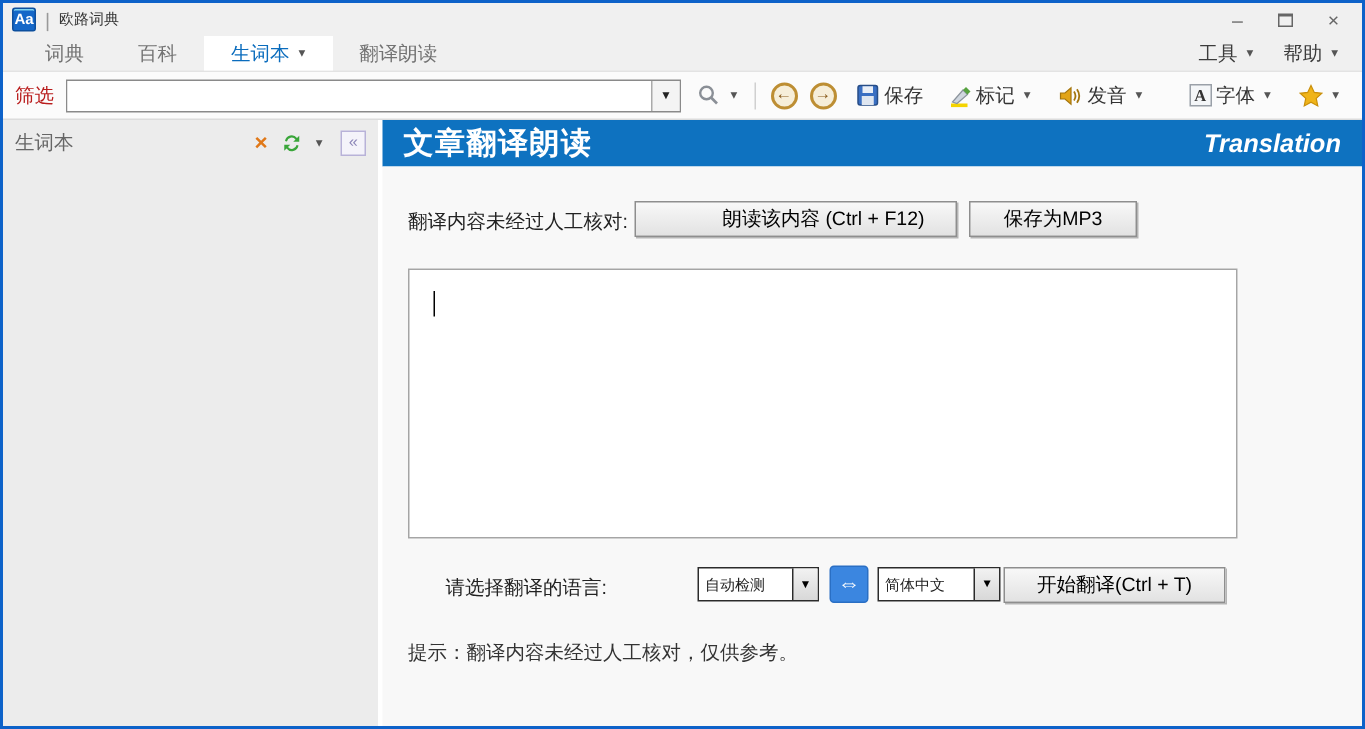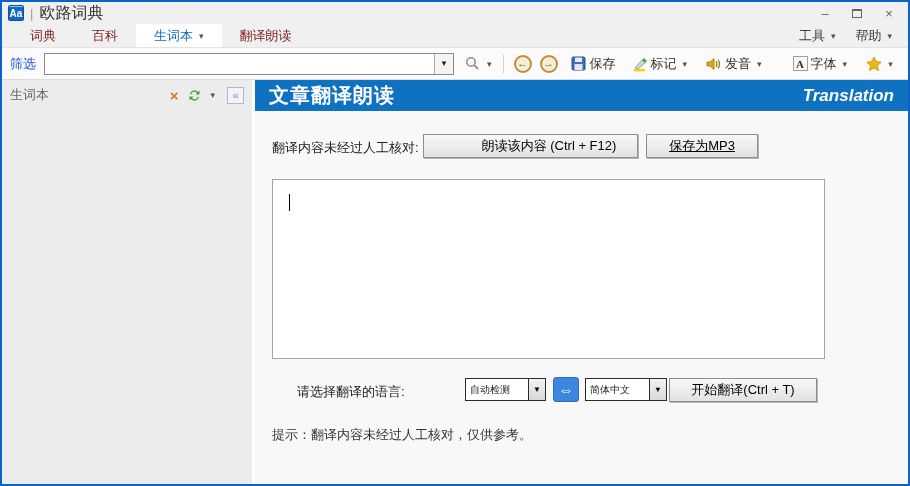--- a/index.html
+++ b/index.html
@@ -8,40 +8,40 @@
 
   .window { width:910px; height:486px; border:2px solid #0d62c9; background:#f0f0f0;
             display:flex; flex-direction:column; overflow:hidden; }
 
   
   .titlebar { height:22px; background:#f0f0f0; display:flex; align-items:center; padding:0 6px; flex:0 0 auto; }
   .app-icon { width:16px; height:16px; background:#1467c8; border:1px solid #0c4f9e; border-radius:2px;
               color:#fff; font-size:10px; font-weight:bold; display:flex; align-items:center; justify-content:center;
               margin-right:6px; box-shadow:0 1px 0 #7fd4f0 inset; }
   .title-sep { color:#999; margin-right:6px; }
-  .title-text { color:#333; font-size:16px;text-align:center; }
+  .title-text { color:#333; font-size:10px;text-align:center; }
   .win-controls { margin-left:auto; display:flex; align-items:center; gap:18px; padding-right:6px; }
   .win-btn { color:#666; font-size:13px; line-height:1; cursor:default; width:14px; text-align:center; }
   .max-box { width:10px; height:9px; border:1px solid #666; border-top-width:2px; display:inline-block; }
 
   
   .tabbar { height:24px; display:flex; align-items:stretch; background:#f0f0f0;
             border-bottom:1px solid #e3e3e3; flex:0 0 auto; padding-left:10px; }
-  .tab { padding:0 18px; display:flex; align-items:center; gap:6px; color:#7f1d1d; font-size:13px; cursor:default; }
+  .tab { padding:0 18px; display:flex; align-items:center; gap:6px; color:#737373; font-size:13px; cursor:default; }
   .tab.active { background:#ffffff; color:#0a6cbd; }
   .tab .caret { font-size:9px; color:#555; }
   .tab.active .caret { color:#555; }
   .menu-right { margin-left:auto; display:flex; align-items:center; gap:8px; padding-right:10px; }
   .menu-item { display:flex; align-items:center; gap:6px; color:#3c3c3c; padding:0 6px; }
   .menu-item .caret { font-size:9px; color:#555; }
 
   
   .toolbar { height:32px; background:#fbfbfb; border-bottom:1px solid #dcdcdc; display:flex;
              align-items:center; padding:0 8px; flex:0 0 auto; }
-  .filter-label { color:#1d4ed8; margin-right:8px; }
+  .filter-label { color:#b91c1c; margin-right:8px; }
   .combo { display:flex; height:22px; border:1px solid #8a8a8a; background:#fff; width:410px; }
   .combo input { flex:1; border:none; outline:none; font-size:13px; padding:0 4px; font-family:inherit; }
   .combo .combo-btn { width:19px; border-left:1px solid #aaa; background:#f4f4f4; display:flex;
                       align-items:center; justify-content:center; font-size:8px; color:#222; }
   .tool-group { display:flex; align-items:center; gap:4px; margin-left:10px; }
   .tool-caret { font-size:9px; color:#555; padding:0 3px; }
   .tb-sep { width:1px; height:18px; background:#d0d0d0; margin:0 8px; }
   .nav-circle { width:18px; height:18px; border-radius:50%; border:2px solid #bd8e33; background:#f6eed9;
                 color:#8a5c1e; font-size:11px; font-weight:bold; display:flex; align-items:center;
                 justify-content:center; line-height:1; }
@@ -69,21 +69,21 @@
   .main-badge { margin-left:auto; font-size:17px; font-weight:bold; font-style:italic; }
   .main-body { flex:1; background:#f8f8f8; position:relative; }
 
   .lbl { position:absolute; color:#222; font-size:13px; }
   .input-label { left:17px; top:28px; }
 
   .win-button { position:absolute; height:24px; background:linear-gradient(#f8f8f8,#e2e2e2);
                 border:1px solid #8e8e8e; box-shadow:1px 1px 0 #b5b5b5; color:#000; font-size:13px;
                 display:flex; align-items:center; justify-content:center; font-family:inherit; }
   .btn-read { left:168px; top:23px; width:215px;padding-left:37px; }
-  .btn-mp3 { left:391px; top:23px; width:112px;text-decoration:underline; }
+  .btn-mp3 { left:391px; top:23px; width:112px; }
 
   .translate-area { position:absolute; left:17px; top:68px; width:553px; height:180px;
                     background:#fff; border:1px solid #a5a5a5; }
   .caret-bar { position:absolute; left:16px; top:14px; width:1px; height:17px; background:#000; }
 
   .lang-label { left:42px; top:272px; }
   .w32-select { position:absolute; height:23px; border:1px solid #2b2b2b; background:#fff;
                 display:flex; align-items:stretch; }
   .w32-select .val { flex:1; display:flex; align-items:center; padding:0 4px; font-size:10px; white-space:nowrap; }
   .w32-select .arrow { width:17px; background:linear-gradient(#f2f2f2,#d8d8d8); border-left:1px solid #2b2b2b;

